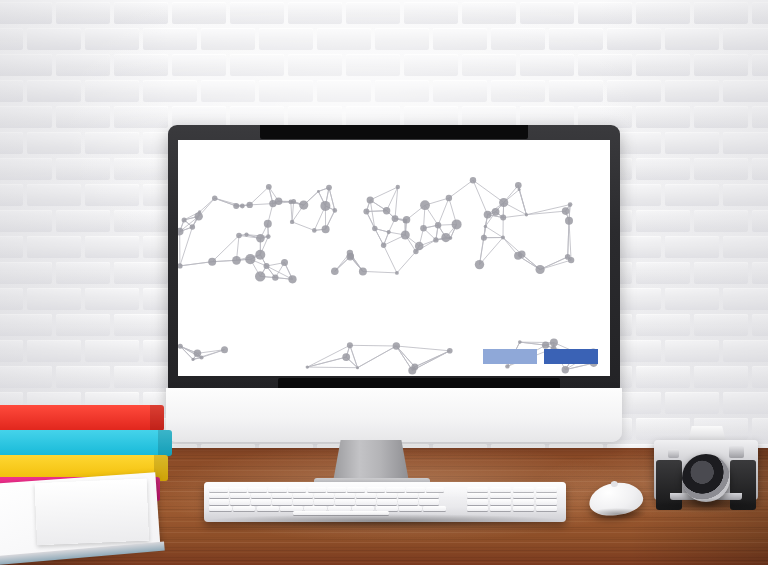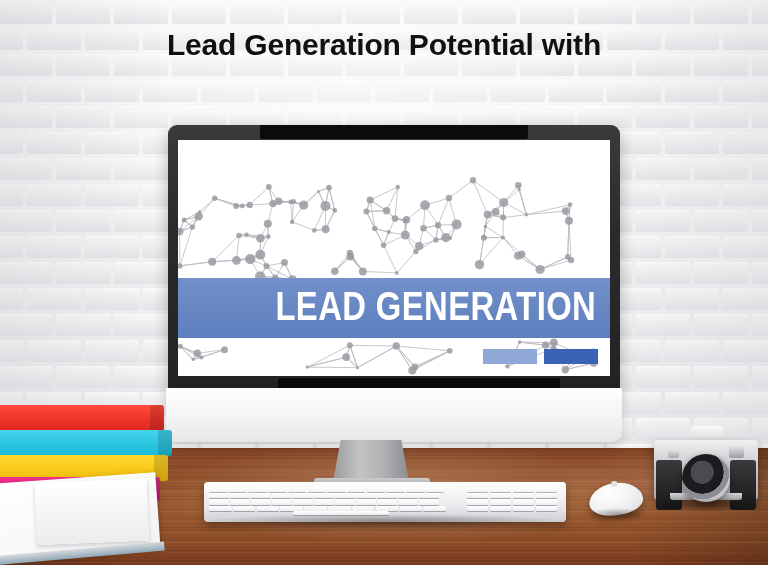--- a/index.html
+++ b/index.html
@@ -513,21 +513,20 @@
           <i style="left:551px;width:54px;opacity:0.98"></i>
           <i style="left:609px;width:54px;opacity:0.94"></i>
           <i style="left:667px;width:54px;opacity:0.90"></i>
           <i style="left:725px;width:54px;opacity:0.96"></i>
           <i style="left:783px;width:54px;opacity:0.92"></i>
         </div>
       </div>
   </div>
 
   <div class="title">
-    <span class="l1">Lead Generation Potential with</span>
   </div>
 
   <div class="desk">
     <div id="grains">
         <div class="grain l" style="top:2.0px;opacity:0.25"></div>
         <div class="grain" style="top:7.4px;opacity:0.45"></div>
         <div class="grain" style="top:9.8px;opacity:0.65"></div>
         <div class="grain l" style="top:12.2px;opacity:0.35"></div>
         <div class="grain" style="top:17.6px;opacity:0.55"></div>
         <div class="grain" style="top:20.0px;opacity:0.25"></div>
@@ -992,25 +991,20 @@
               <circle cx="270.9" cy="58.0" r="3.2" fill="#9a9aa2" opacity="0.85"></circle>
               <circle cx="90.8" cy="46.8" r="2.9" fill="#9a9aa2" opacity="0.85"></circle>
               <circle cx="341.2" cy="49.6" r="1.5" fill="#9a9aa2" opacity="0.85"></circle>
               <circle cx="36.7" cy="58.2" r="2.7" fill="#9a9aa2" opacity="0.85"></circle>
               <circle cx="340.3" cy="45.3" r="3.3" fill="#9a9aa2" opacity="0.85"></circle>
               <circle cx="112.8" cy="61.9" r="2.3" fill="#9a9aa2" opacity="0.85"></circle>
               <circle cx="219.8" cy="47.0" r="2.2" fill="#9a9aa2" opacity="0.85"></circle>
             </svg>
         </div>
 
-        <div class="banner">
-          <div class="banner-text">
-            <span>LEAD GENERATION</span>
-          </div>
-        </div>
 
         <div class="chips">
           <div class="chip a"></div>
           <div class="chip b"></div>
         </div>
 
       </div>
     </div>
   </div>
 

